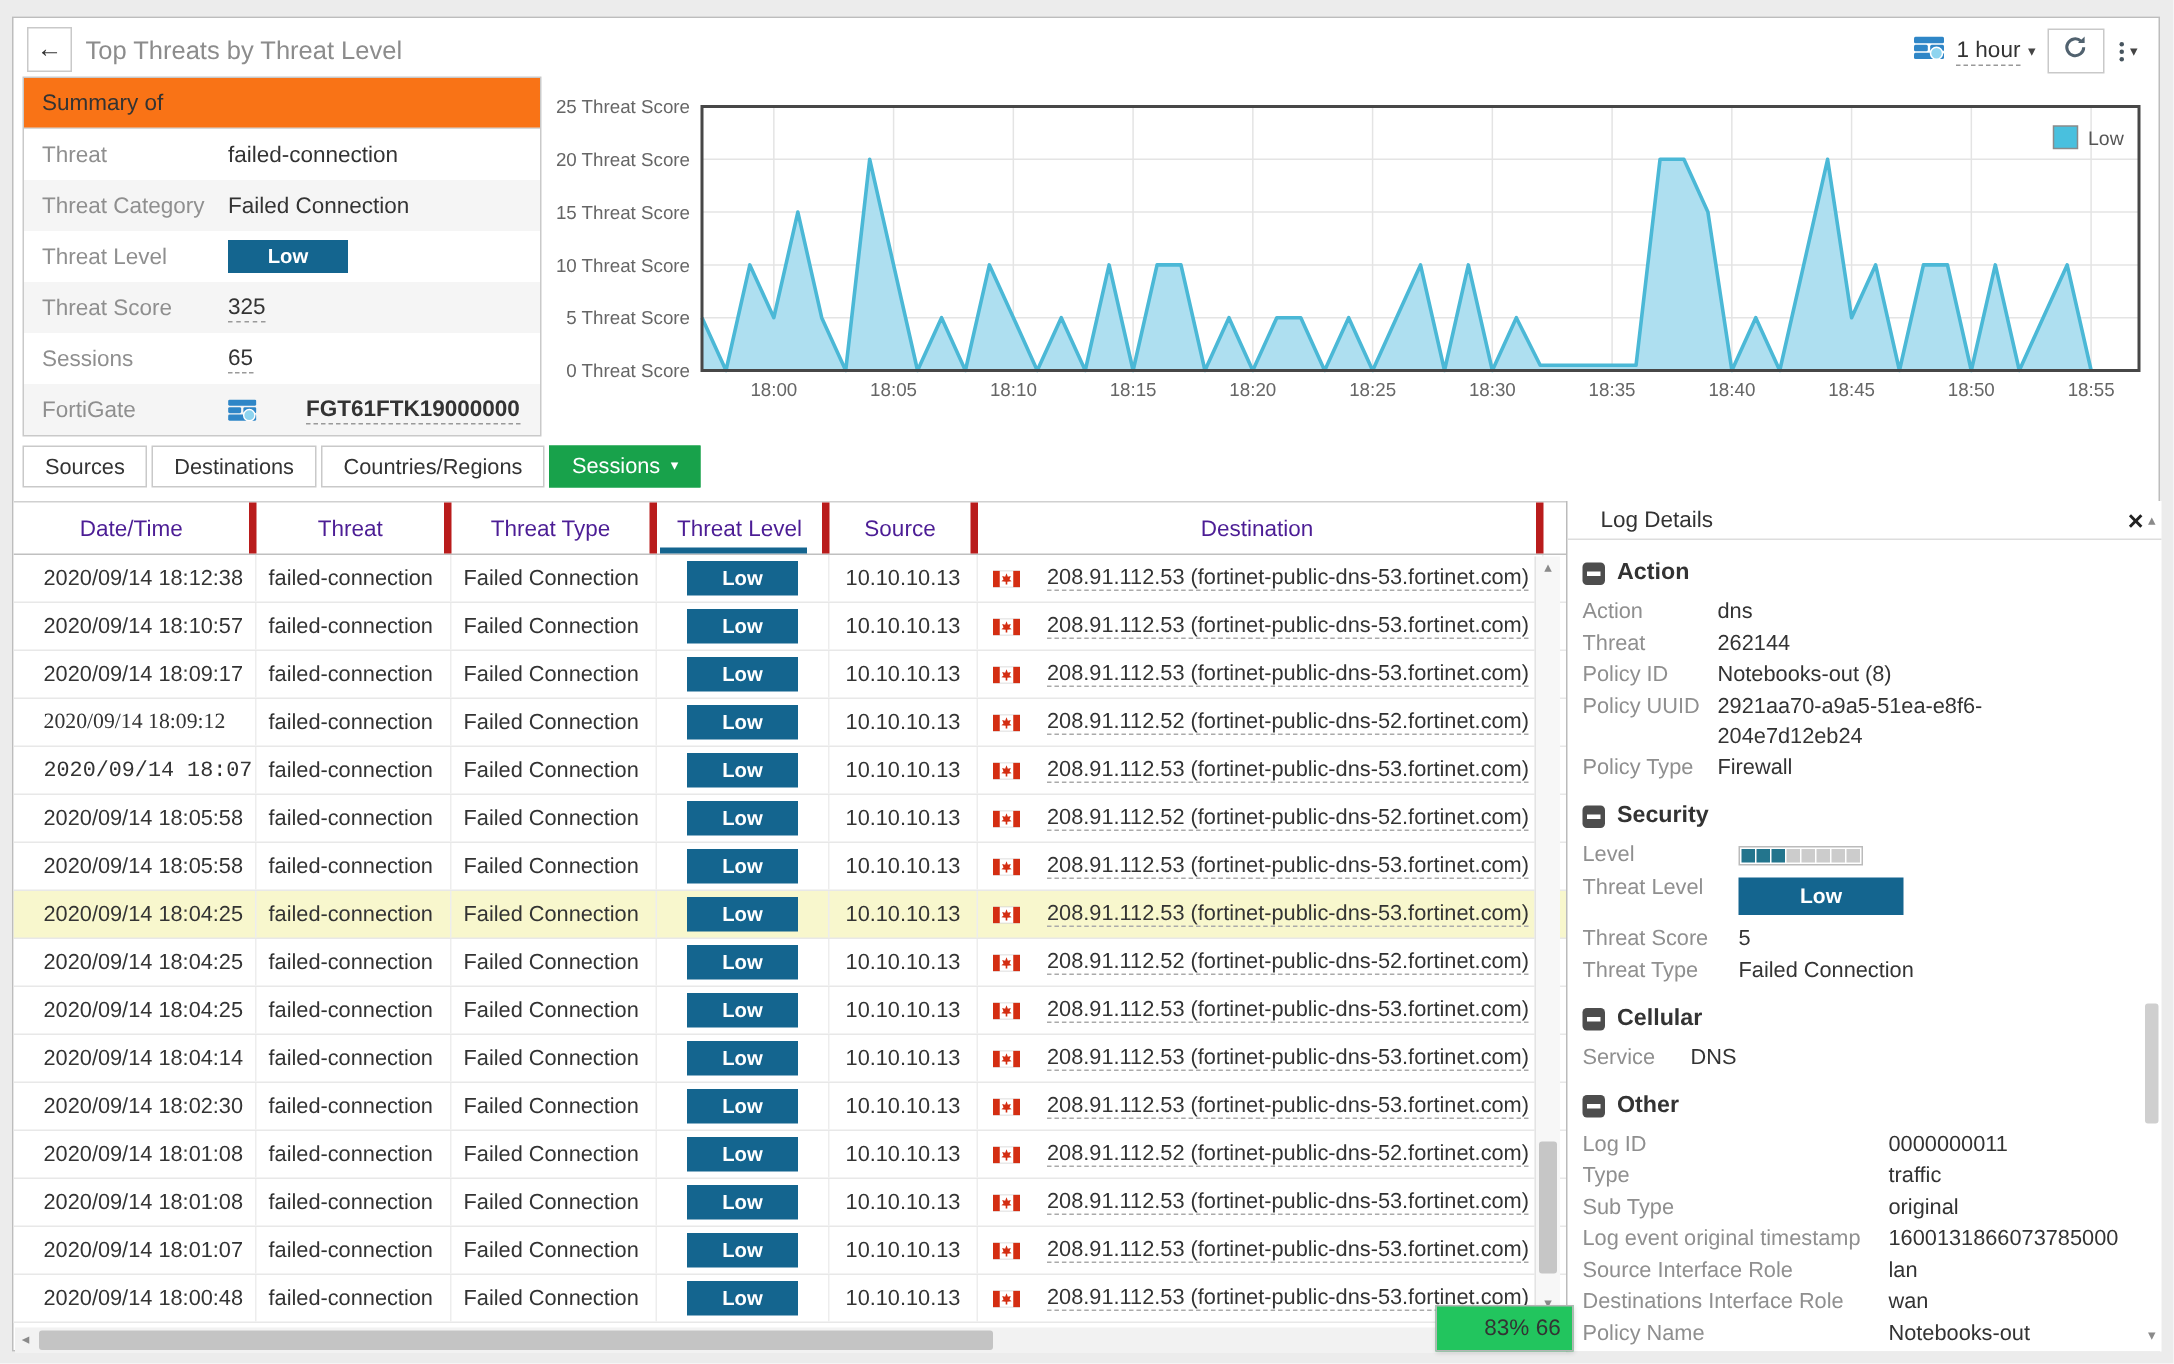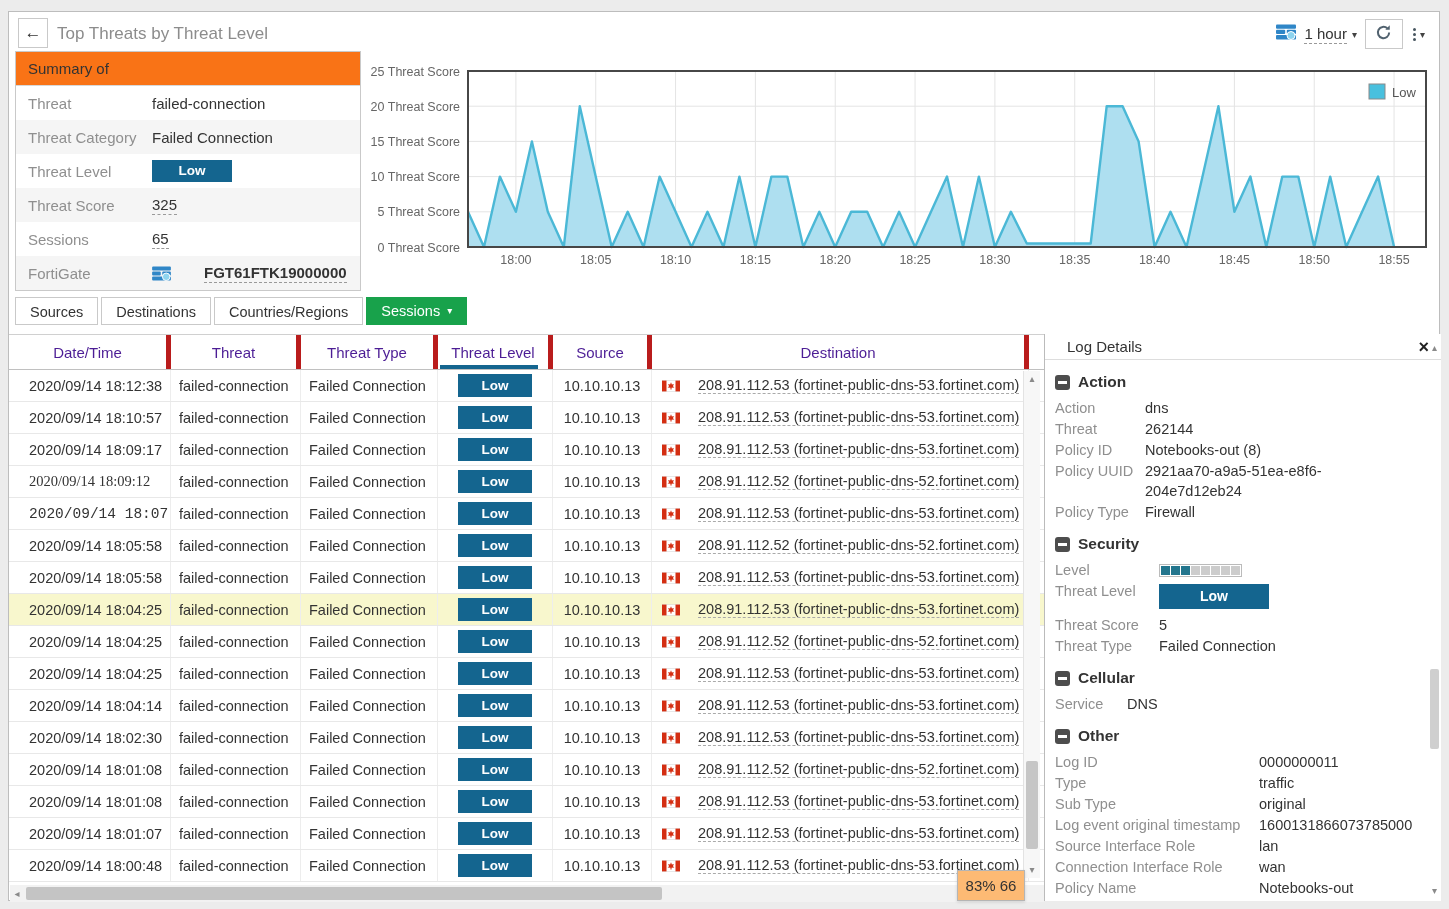--- a/index.html
+++ b/index.html
@@ -60,23 +60,23 @@
   .c-src{justify-content:center;}
   .c-dest{padding-left:10px;gap:18px;}
   .t-badge{width:74px;height:23px;line-height:23px;}
   .dest-link{border-bottom:1px dashed #aaa;cursor:pointer;}
   
   .sb-arrow{color:#8a8a8a;font-size:10px;text-align:center;line-height:16px;}
   #vsb{left:1014px;top:359px;width:16px;height:507px;background:#f7f7f7;border-left:1px solid #e3e3e3;}
   #vsb .thumb{position:absolute;left:2px;width:12px;top:390px;height:88px;background:#c6c6c6;border-radius:2px;}
   #hsb{left:1px;top:873px;width:1034px;height:17px;background:#f2f2f2;display:flex;align-items:center;}
   #hsb .thumb{position:absolute;left:16px;top:2px;width:636px;height:13px;background:#c4c4c4;border-radius:2px;}
-  #scroll-badge{left:948px;top:858px;width:66px;height:29px;background:#fdba74;border:1px solid #b5b5b5;
+  #scroll-badge{left:948px;top:858px;width:66px;height:29px;background:#22c55e;border:1px solid #b5b5b5;
     box-shadow:0 1px 3px rgba(0,0,0,.15);display:flex;align-items:center;justify-content:center;
-    font-size:15px;color:#333;z-index:5;}
+    font-size:15px;color:#333;z-index:5;padding-left:24px;}
   
   #logpanel{left:1035px;top:322px;width:397px;height:567px;border-left:1px solid #bbb;background:#fff;
     box-sizing:border-box;}
   #lp-head{height:25px;border-bottom:1px solid #ddd;display:flex;align-items:center;padding:0 12px 0 22px;}
   #lp-title{font-size:15px;color:#333;flex:1;}
   #lp-close{font-size:18px;font-weight:bold;color:#222;cursor:pointer;line-height:18px;}
   #lp-body{position:absolute;top:26px;left:0;right:12px;bottom:0;overflow:hidden;padding-left:10px;}
   .ld-sec-head{display:flex;align-items:center;gap:8px;margin:13px 0 7px 0;cursor:pointer;}
   .ld-sec-head .sq{width:15px;height:15px;background:#4d4d4d;border-radius:3px;position:relative;flex:none;}
   .ld-sec-head .sq::after{content:"";position:absolute;left:3px;right:3px;top:6px;height:3px;background:#fff;}
@@ -674,21 +674,21 @@
           </div>
           <div class="ld-row">
             <span class="ld-label">Log event original timestamp</span>
             <span class="ld-value">1600131866073785000</span>
           </div>
           <div class="ld-row">
             <span class="ld-label">Source Interface Role</span>
             <span class="ld-value">lan</span>
           </div>
           <div class="ld-row">
-            <span class="ld-label">Connection Interface Role</span>
+            <span class="ld-label">Destinations Interface Role</span>
             <span class="ld-value">wan</span>
           </div>
           <div class="ld-row">
             <span class="ld-label">Policy Name</span>
             <span class="ld-value">Notebooks-out</span>
           </div>
         </div>
       </div>
     <div id="lp-sb">
       <div class="sb-arrow" style="position:absolute;top:-24px;left:0;right:0;">▴</div>

